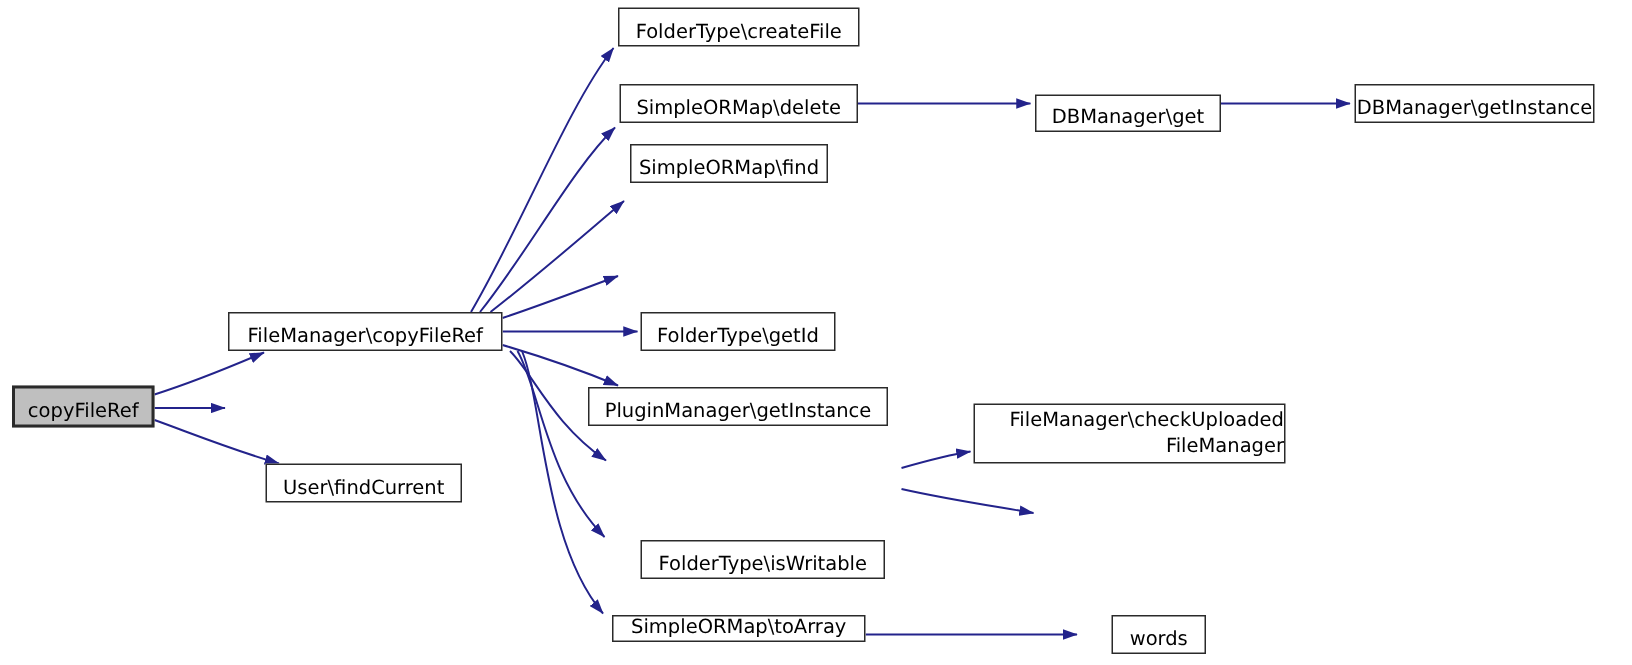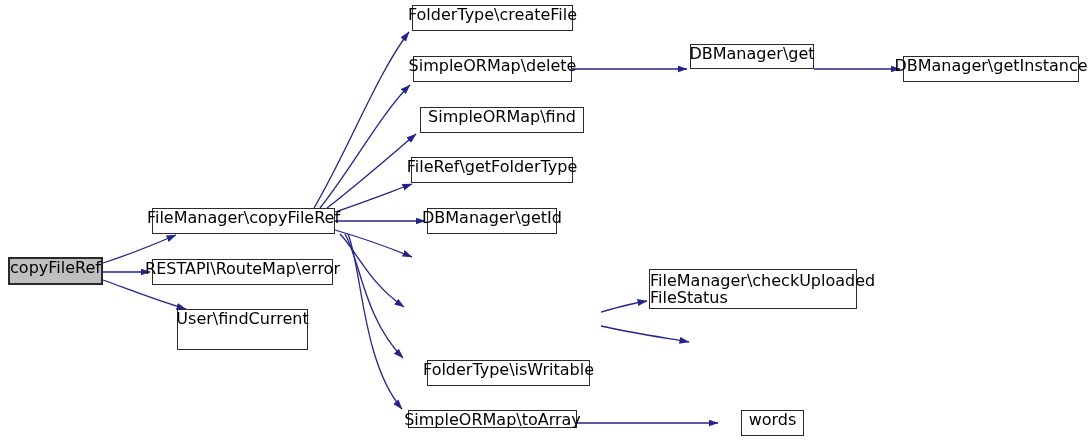--- a/index.html
+++ b/index.html
@@ -13,26 +13,26 @@
   #edges{position:absolute;left:0;top:0;width:1088px;height:443px;}
   .edge{
     fill:none;
     stroke:var(--color-edge,#23238b);
     stroke-width:1.3px;
     marker-end:url(#arrowhead);
   }
   #arrowhead path{fill:var(--color-edge,#23238b);}
   .node{
     position:absolute;
-    display:flex;align-items:flex-start;justify-content:center;
+    display:flex;align-items:flex-end;justify-content:center;
     box-sizing:border-box;
     background:var(--color-node_fill,#ffffff);
     border:1.4px solid var(--color-node_border,#2a2a2a);
     color:var(--color-text,#000000);
-    font-size:16px;
+    font-size:13px;
     line-height:17px;
     white-space:nowrap;
     text-align:center;
     cursor:pointer;
   }
   .node.root{
     background:var(--color-root_fill,#bfbfbf);
     border-width:2px;
   }
   .node.multiline{flex-direction:column;white-space:normal;}
@@ -69,69 +69,66 @@
   </svg>
 
   <div class="node root" style="left:8px;top:257px;width:95px;height:28px">
     <span>copyFileRef</span>
   </div>
 
   <div class="node" style="left:152px;top:208px;width:183px;height:26px">
     <span>FileManager\copyFileRef</span>
   </div>
 
-  <div class="node" style="left:152px;top:259px;width:181px;height:26px">
-    <span>RESTAPI\RouteMap\error</span>
-  </div>
 
-  <div class="node" style="left:177px;top:309px;width:131px;height:41px">
+  <div class="node" style="left:177px;top:309px;width:131px;height:26px">
     <span>User\findCurrent</span>
   </div>
 
   <div class="node" style="left:412px;top:5px;width:161px;height:26px">
     <span>FolderType\createFile</span>
   </div>
 
   <div class="node" style="left:413px;top:56px;width:159px;height:26px">
     <span>SimpleORMap\delete</span>
   </div>
 
-  <div class="node" style="left:420px;top:107px;width:164px;height:26px">
+  <div class="node" style="left:420px;top:96px;width:132px;height:26px">
     <span>SimpleORMap\find</span>
   </div>
 
-  <div class="node" style="left:411px;top:157px;width:162px;height:26px">
-    <span>FileRef\getFolderType</span>
+
+  <div class="node" style="left:427px;top:208px;width:130px;height:26px">
+    <span>FolderType\getId</span>
   </div>
 
-  <div class="node" style="left:427px;top:208px;width:130px;height:26px">
-    <span>DBManager\getId</span>
+  <div class="node" style="left:392px;top:258px;width:200px;height:26px">
+    <span>PluginManager\getInstance</span>
   </div>
-
 
 
   <div class="node" style="left:427px;top:360px;width:163px;height:26px">
     <span>FolderType\isWritable</span>
   </div>
 
   <div class="node" style="left:408px;top:410px;width:169px;height:18px">
     <span>SimpleORMap\toArray</span>
   </div>
 
-  <div class="node" style="left:690px;top:44px;width:124px;height:25px">
+  <div class="node" style="left:690px;top:63px;width:124px;height:25px">
     <span>DBManager\get</span>
   </div>
 
-  <div class="node" style="left:903px;top:56px;width:176px;height:26px">
+  <div class="node" style="left:903px;top:56px;width:160px;height:26px">
     <span>DBManager\getInstance</span>
   </div>
 
   <div class="node multiline" style="left:649px;top:269px;width:208px;height:40px">
     <span>FileManager\checkUploaded</span>
-    <span>FileStatus</span>
+    <span>FileManager</span>
   </div>
 
 
   <div class="node" style="left:741px;top:410px;width:63px;height:26px">
     <span>words</span>
   </div>
 
 </div>
 
 </body></html>

